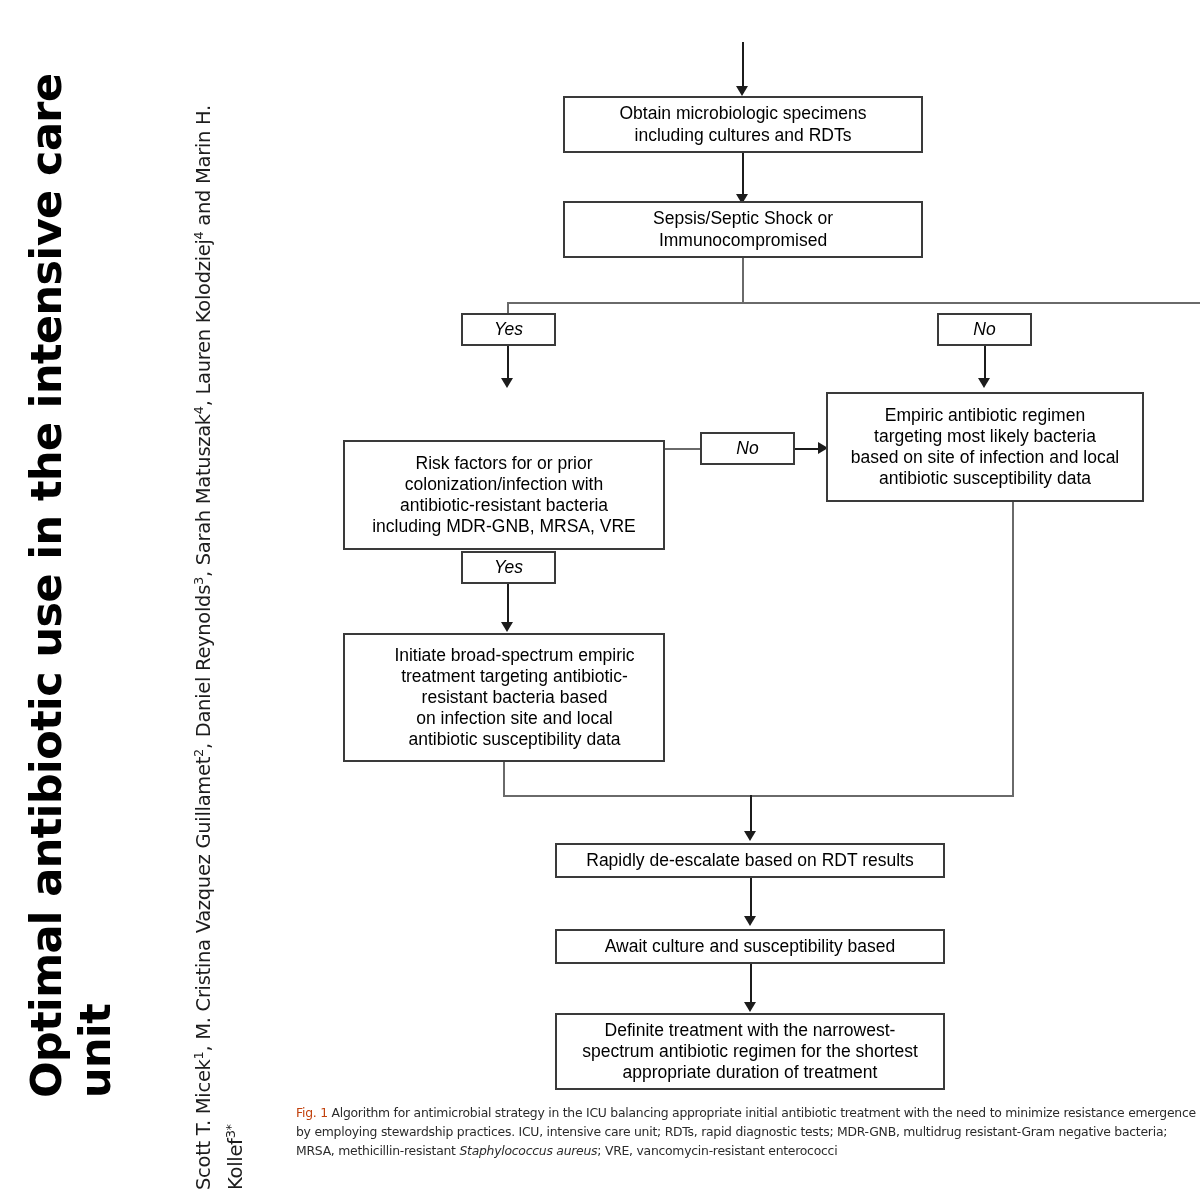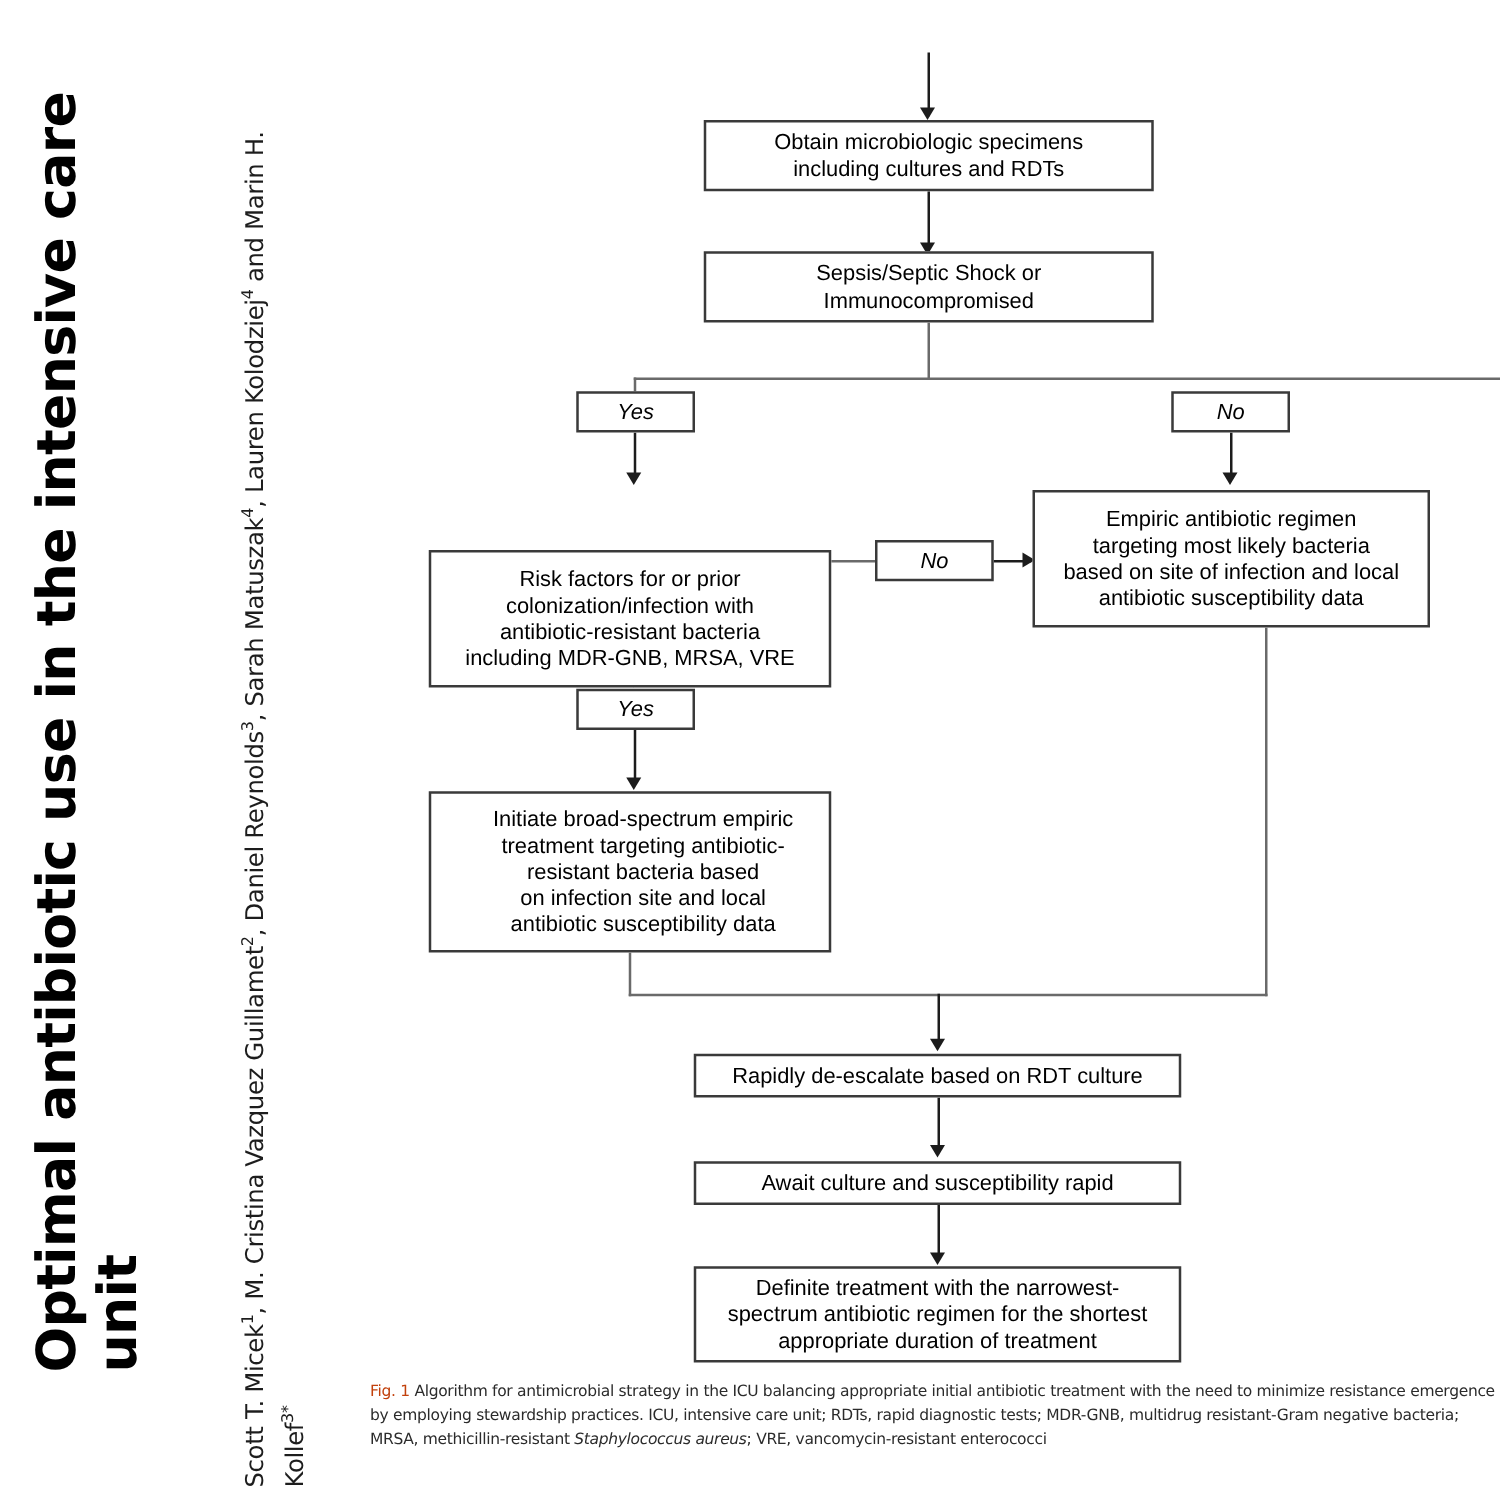--- a/index.html
+++ b/index.html
@@ -190,27 +190,27 @@
   </div>
 
   <div class="vline thin" style="left:503px; top:762px; height:35px;"></div>
   <div class="vline thin" style="left:1012px; top:502px; height:295px;"></div>
   <div class="hline thin" style="left:503px; top:795px; width:511px;"></div>
 
   <div class="vline" style="left:750px; top:795px; height:42px;"></div>
   <div class="arrow-down" style="left:744px; top:831px;"></div>
 
   <div class="node" style="left:555px; top:843px; width:390px; height:35px;">
-    <span class="txt">Rapidly de-escalate based on RDT culture</span>
+    <span class="txt">Rapidly de-escalate based on RDT results</span>
   </div>
   <div class="vline" style="left:750px; top:878px; height:44px;"></div>
   <div class="arrow-down" style="left:744px; top:916px;"></div>
 
   <div class="node" style="left:555px; top:929px; width:390px; height:35px;">
-    <span class="txt">Await culture and susceptibility rapid</span>
+    <span class="txt">Await culture and susceptibility based</span>
   </div>
   <div class="vline" style="left:750px; top:964px; height:44px;"></div>
   <div class="arrow-down" style="left:744px; top:1002px;"></div>
 
   <div class="node" style="left:555px; top:1013px; width:390px; height:77px;">
     <span class="txt">Definite treatment with the narrowest-<br>spectrum antibiotic regimen for the shortest<br>appropriate duration of treatment</span>
   </div>
 
   <div id="caption">
     <span class="figlabel">Fig. 1</span><span> </span><span>Algorithm for antimicrobial strategy in the ICU balancing appropriate initial antibiotic treatment with the need to minimize resistance emergence by employing stewardship practices. ICU, intensive care unit; RDTs, rapid diagnostic tests; MDR-GNB, multidrug resistant-Gram negative bacteria; MRSA, methicillin-resistant </span><i>Staphylococcus aureus</i><span>; VRE, vancomycin-resistant enterococci</span>

